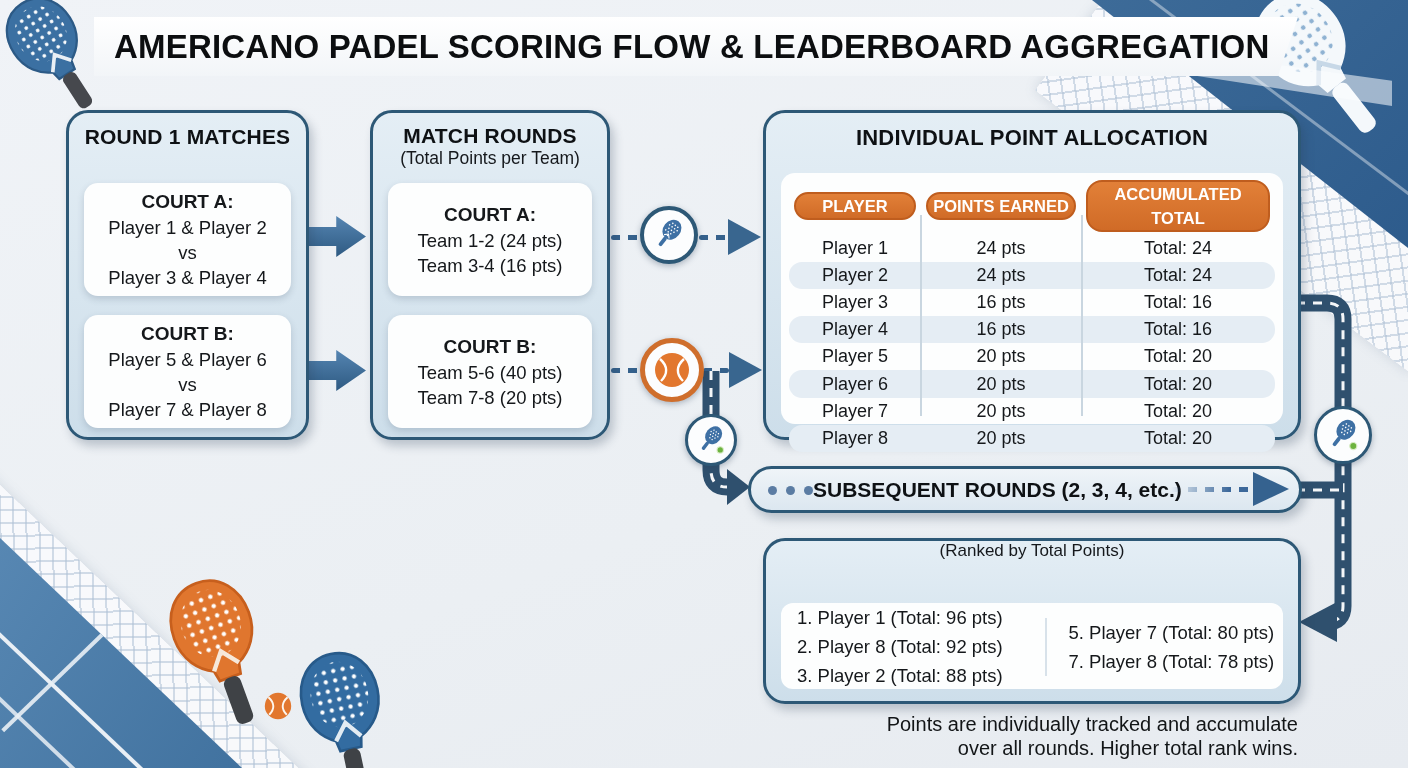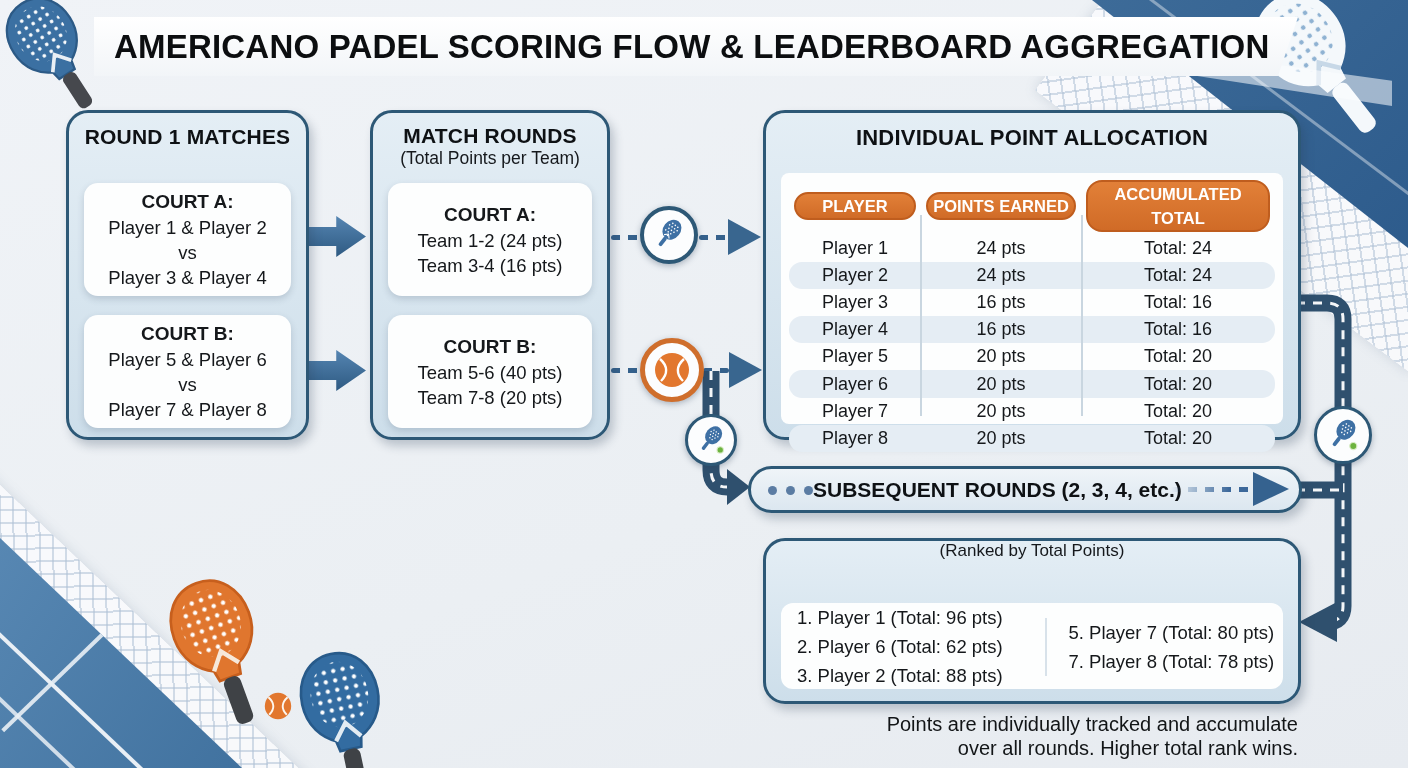--- a/index.html
+++ b/index.html
@@ -50,21 +50,21 @@
 
   #round1{left:66px;top:110px;width:243px;height:330px;}
   #round1 .card1{top:70px;height:113px;}
   #round1 .card2{top:202px;height:113px;}
   #scoring{left:370px;top:110px;width:240px;height:330px;}
   #scoring .card1{top:70px;height:113px;}
   #scoring .card2{top:202px;height:113px;}
 
   
   #ipa{left:763px;top:110px;width:538px;height:330px;}
-  #ipa-table{position:absolute;left:15px;right:15px;top:60px;bottom:13px;background:#fdfefe;border-radius:8px;padding:7px 8px 4px;box-sizing:border-box;}
+  #ipa-table{position:absolute;left:15px;right:15px;top:60px;bottom:13px;background:#fdfefe;border-radius:14px;padding:7px 8px 4px;box-sizing:border-box;}
   .hrow,.trow{display:grid;grid-template-columns:132px 160px 1fr;align-items:center;}
   .hrow{margin-bottom:3px;}
   .pill{display:block;margin:0 5px;text-align:center;color:#fff;font-weight:800;font-size:16.5px;line-height:24px;
     background:linear-gradient(180deg,#e28038,#d06b27);border:2px solid #bf5d1e;border-radius:16px;}
   .trow{height:27.1px;text-align:center;font-size:18px;}
   .trow:nth-child(odd){background:#e5edf4;border-radius:13px;}
   .vdiv{position:absolute;top:42px;bottom:8px;width:2px;background:#c9d6e0;}
 
   
   #subseq{left:748px;top:466px;width:554px;height:47px;border-radius:26px;background:linear-gradient(180deg,#eff4f8,#dce7f0);}
@@ -377,21 +377,21 @@
     <span class="lbl">SUBSEQUENT ROUNDS (2, 3, 4, etc.)</span>
     <div class="fade-dash"></div>
     <div class="tri"></div>
   </div>
 
   <div class="panel z10" id="leader">
     <p class="sub" style="font-size:17px;">(Ranked by Total Points)</p>
     <div id="leader-card">
       <div class="lb-col">
         <div>1. Player 1 (Total: 96 pts)</div>
-        <div>2. Player 6 (Total: 62 pts)</div>
+        <div>2. Player 8 (Total: 92 pts)</div>
         <div>3. Player 2 (Total: 88 pts)</div>
       </div>
       <div class="lb-col right">
         <div>5. Player 7 (Total: 80 pts)</div>
         <div>7. Player 8 (Total: 78 pts)</div>
       </div>
     </div>
   </div>
 
   <div id="footer-note">

